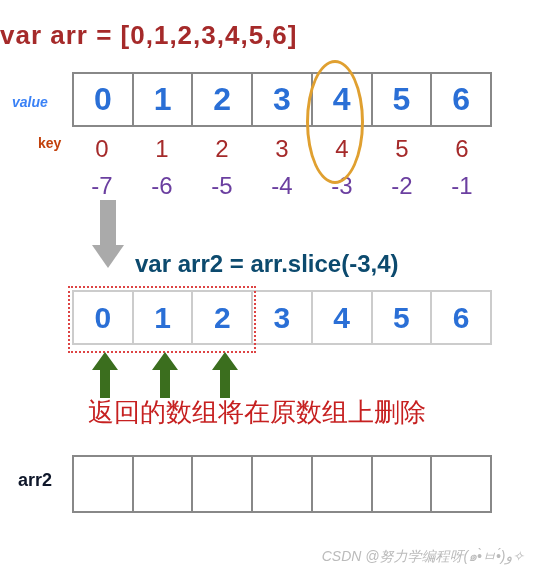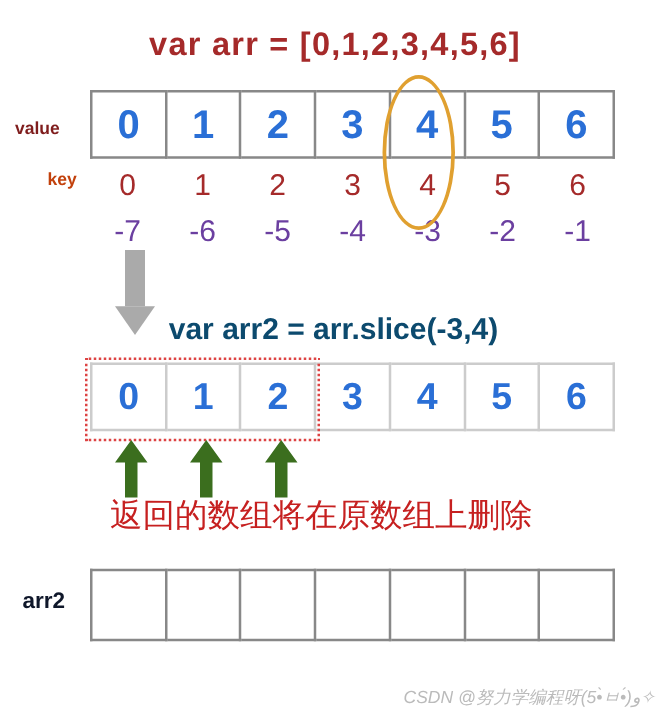--- a/index.html
+++ b/index.html
@@ -9,31 +9,31 @@
     height: 575px;
     position: relative;
     font-family: Arial, "Microsoft YaHei", sans-serif;
     background: #fff;
     overflow: hidden;
   }
   .declaration {
     color: #a52a2a;
     font-weight: bold;
     font-size: 26px;
-    text-align: center;
     margin-top: 20px;
     letter-spacing: 1px;
   }
   .value-label {
     position: absolute;
     left: 12px;
     top: 94px;
-    color: #7f1d1d;
+    color: #3b82f6;
     font-weight: bold;
     font-size: 14px;
+    font-style: italic;
   }
   .key-label {
     position: absolute;
     left: 38px;
     top: 135px;
     color: #c2410c;
     font-weight: bold;
     font-size: 14px;
   }
   .arr-table {
@@ -242,13 +242,13 @@
     <td></td>
     <td></td>
     <td></td>
     <td></td>
     <td></td>
     <td></td>
   </tr>
 </tbody>
   </table>
 
-<div class="watermark">CSDN @努力学编程呀(5•̀ㅂ•́)و✧</div>
+<div class="watermark">CSDN @努力学编程呀(๑•̀ㅂ•́)و✧</div>
 
 </body></html>

